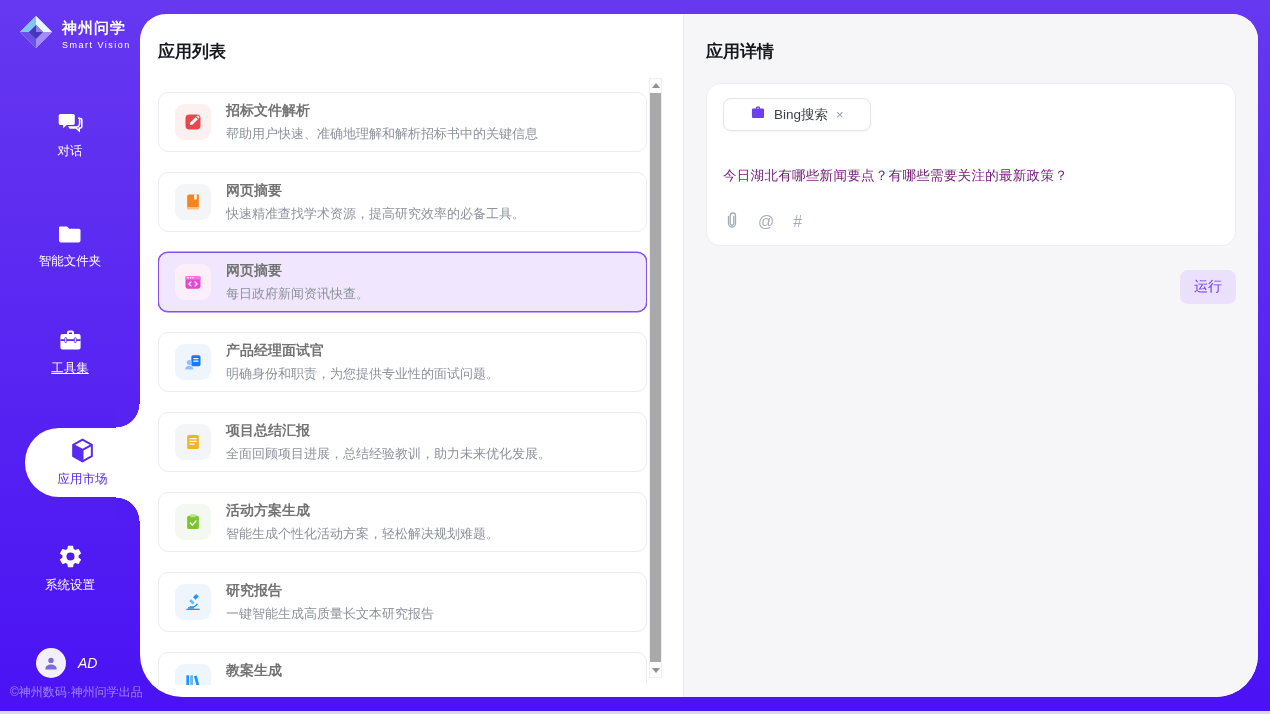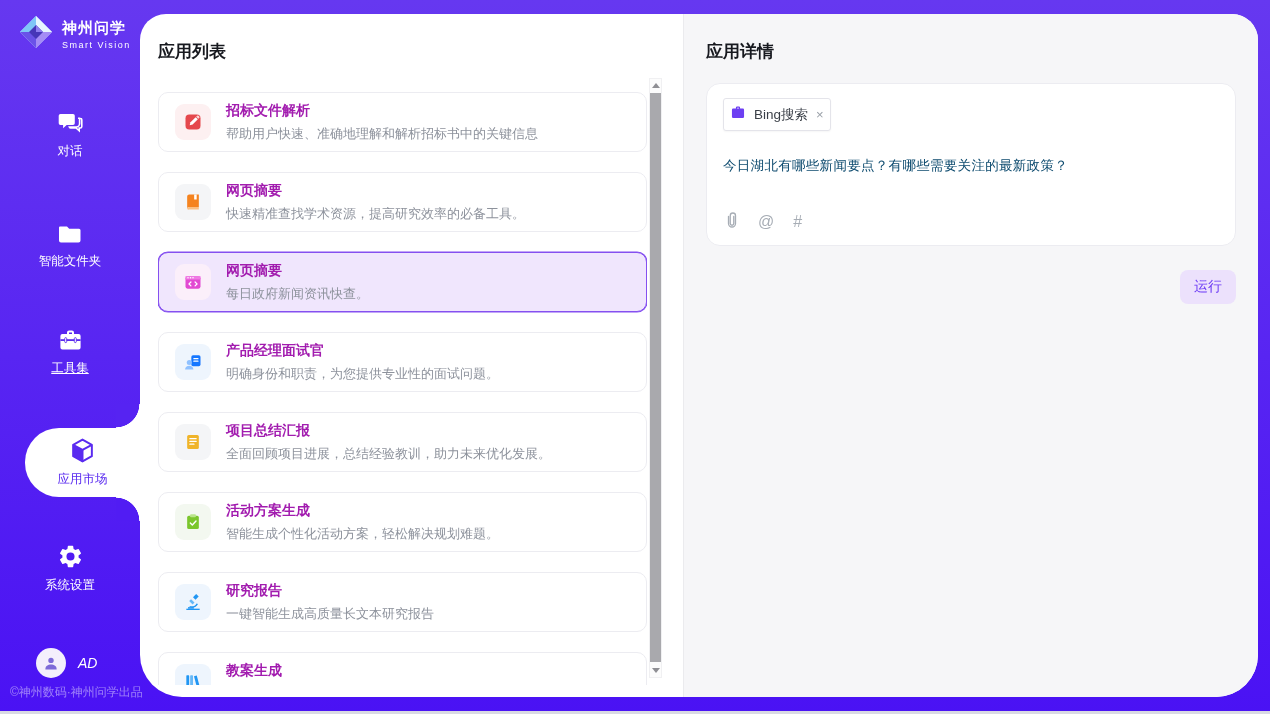--- a/index.html
+++ b/index.html
@@ -40,39 +40,39 @@
   
   .list-panel { width:543px; position:relative; padding:26px 36px 0 18px; }
   .panel-title { font-size:17px; font-weight:700; color:#17191f; }
   .cards { margin-top:29px; height:593px; overflow:hidden; }
   .card { height:60px; border:1px solid #ececf1; border-radius:10px; margin-bottom:20px; background:#fff;
     display:flex; align-items:center; padding:0 14px 0 16px; cursor:pointer; }
   .card.selected { background:#f0e6fd; border-color:#8550f0; box-shadow:0 0 0 0.5px #8550f0;margin-top:8px; }
   .card-icon { width:36px; height:36px; border-radius:9px; flex:0 0 36px; display:flex; align-items:center; justify-content:center; margin-right:15px; }
   .bg-pink { background:#fdf0f1; } .bg-gray { background:#f4f5f7; } .bg-rose { background:#fbeffa; }
   .bg-blue { background:#eef5fd; } .bg-green { background:#f3f8f0; }
-  .card-title { font-size:14px; font-weight:700; color:#a21caf; margin-bottom:5px; }
+  .card-title { font-size:14px; font-weight:700; color:#737373; margin-bottom:5px; }
   .card-desc { font-size:13px; color:#8d929c; }
 
   
   .scrollbar { position:absolute; right:21px; top:64px; height:600px; width:13px; background:#fcfcfc; border:1px solid #f0f0f2; }
   .sb-btn { position:absolute; left:0; width:11px; height:13px; display:flex; align-items:center; justify-content:center; cursor:pointer; }
   .sb-up { top:0; } .sb-down { bottom:0; }
   .tri-up { width:0; height:0; border-left:4px solid transparent; border-right:4px solid transparent; border-bottom:5px solid #8f8f94; }
   .tri-down { width:0; height:0; border-left:4px solid transparent; border-right:4px solid transparent; border-top:5px solid #8f8f94; }
   .sb-thumb { position:absolute; left:0; top:14px; bottom:15px; width:11px; background:#a9a9ad; cursor:grab; }
 
   
   .detail-panel { flex:1; background:#f6f6f8; border-left:1px solid #ebebee; padding:26px 22px; }
   .detail-card { margin-top:20px; background:#fff; border:1px solid #ececf1; border-radius:14px; height:163px; padding:14px 16px; position:relative; }
   .tool-tag { display:inline-flex; align-items:center; gap:8px; background:#fff; border:1px solid #e4e4ea;
-    border-radius:3px; padding:6px 6px; box-shadow:0 1px 2px rgba(0,0,0,0.04); cursor:default; }
+    border-radius:8px; padding:6px 26px; box-shadow:0 1px 2px rgba(0,0,0,0.04); cursor:default; }
   .tool-tag-label { font-size:13.5px; color:#3a3f47; }
   .tag-close { font-size:13px; color:#9aa0a8; cursor:pointer; line-height:1; }
-  .query-text { margin-top:26px; font-size:13.5px; color:#0c4a6e; letter-spacing:0.3px; }
+  .query-text { margin-top:36px; font-size:13.5px; color:#701a75; letter-spacing:0.3px; }
   .attach-row { position:absolute; left:18px; bottom:12px; display:flex; align-items:center; gap:19px; color:#a7adb5; }
   .attach-glyph { font-size:16px; cursor:pointer; }
   .run-row { margin-top:24px; text-align:right; }
   .run-btn { display:inline-block; background:#ece1fc; color:#6c3bf5; font-size:14px; border:none;
     border-radius:8px; padding:8px 14px; cursor:pointer; font-family:inherit; }
 </style>
 </head>
 <body>
 
 <div class="sidebar">

